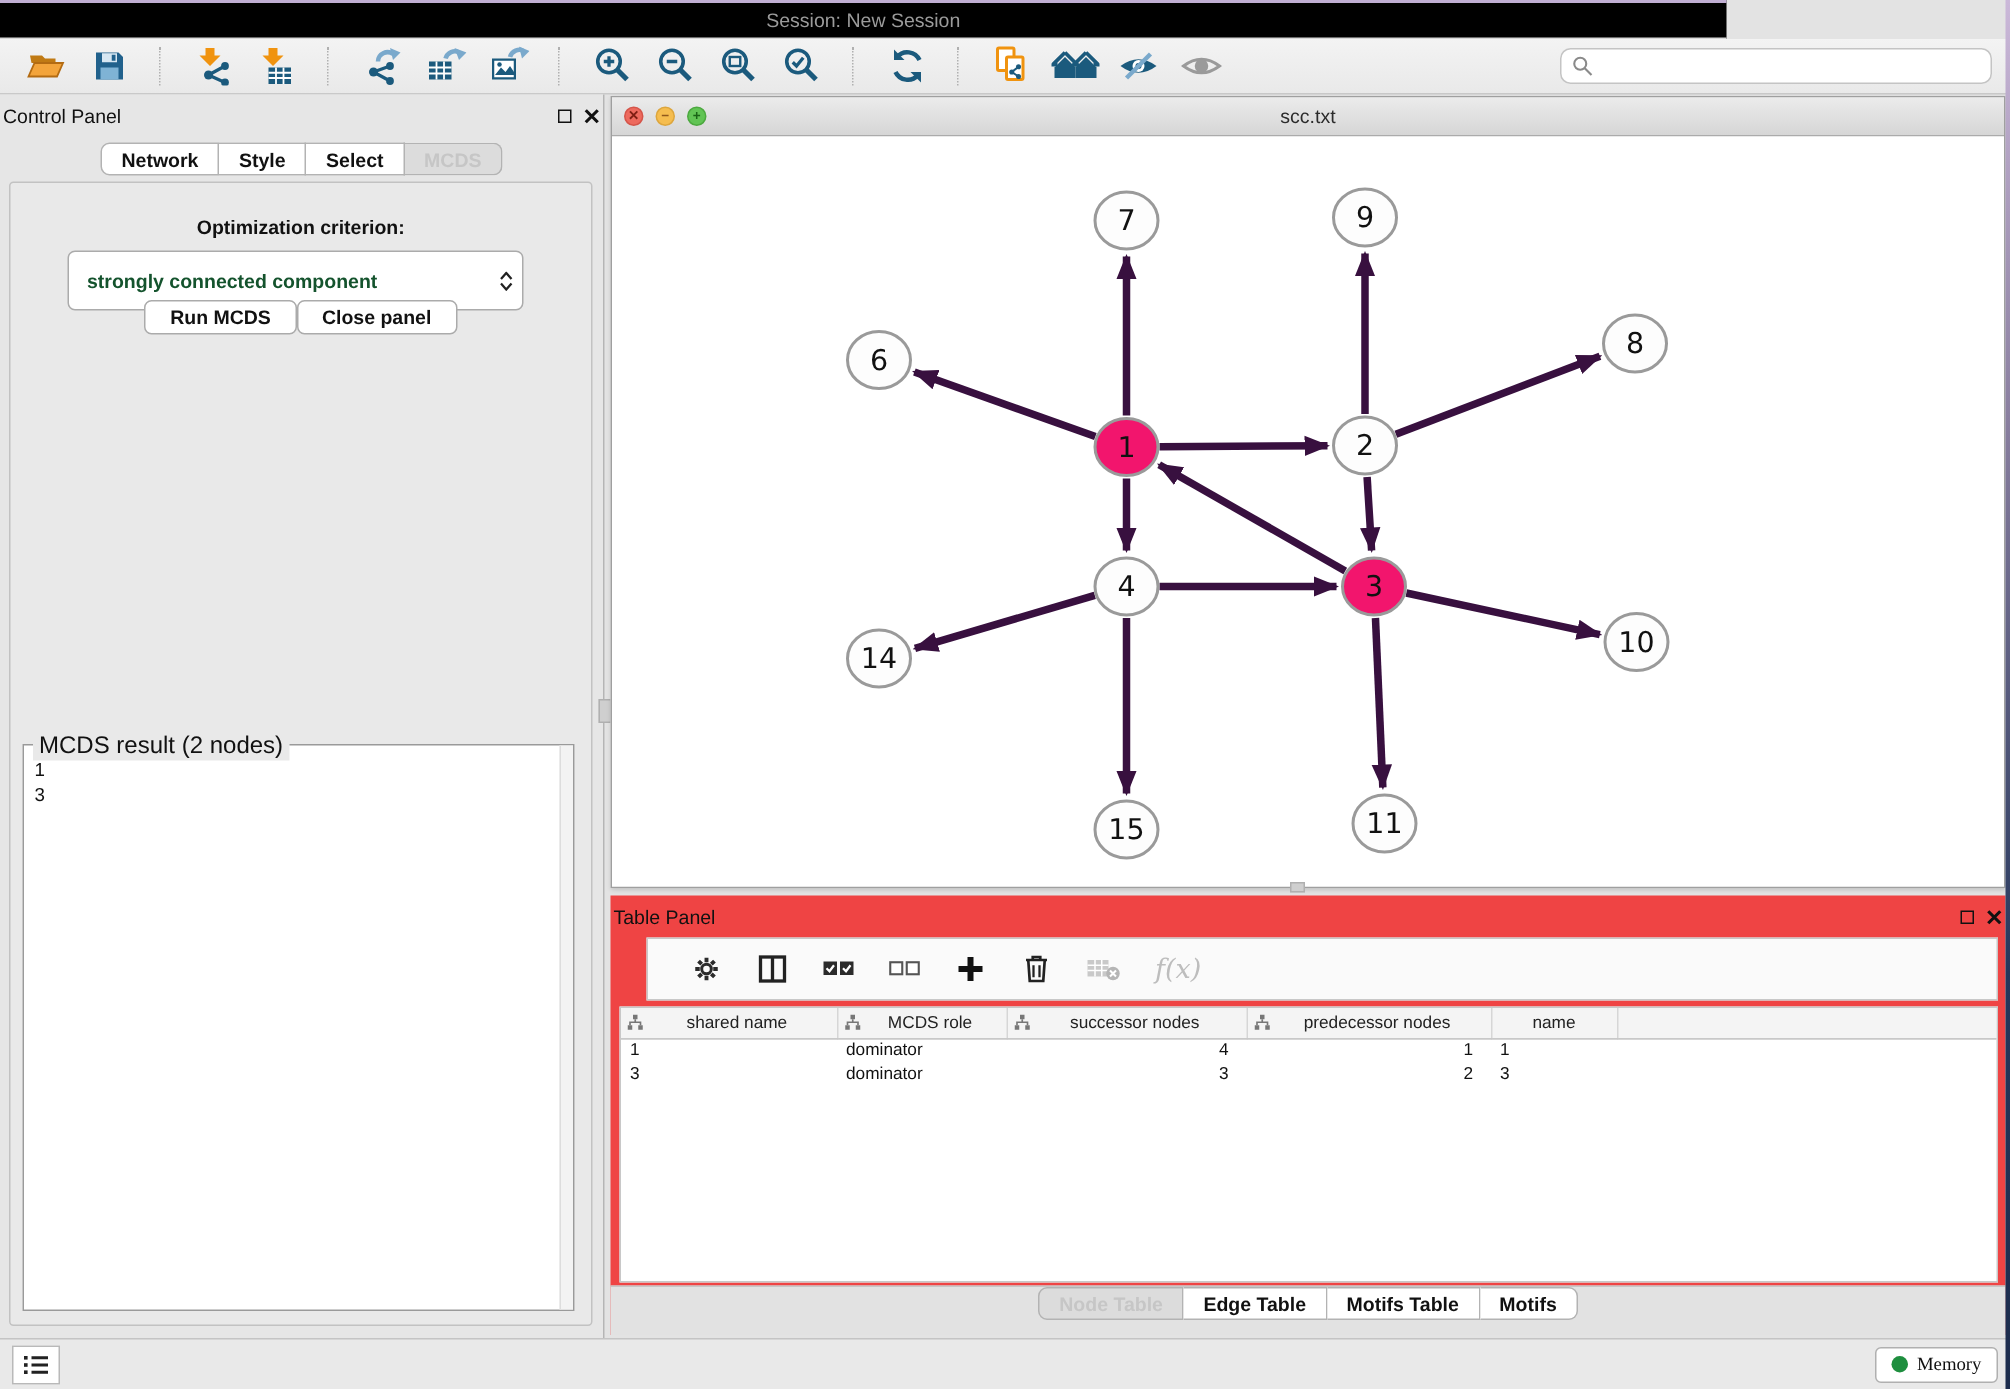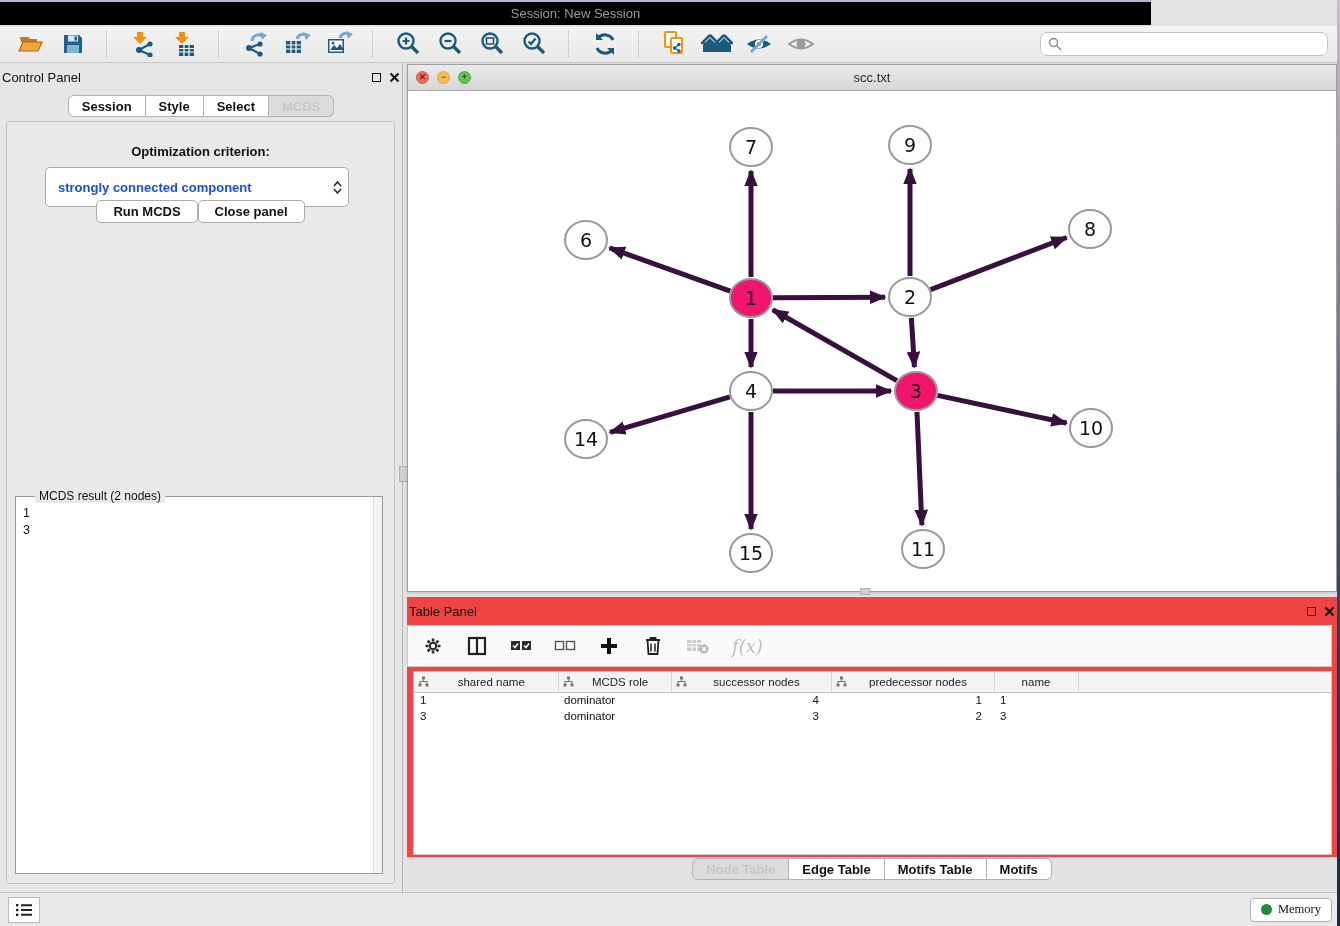--- a/index.html
+++ b/index.html
@@ -34,30 +34,30 @@
   .tab { height:22px; padding:0 13px; background:#fff; border:1px solid #b3b3b3; border-left:none;
     font-size:13px; font-weight:600; color:#111; display:flex; align-items:center; }
   .tab:first-child { border-left:1px solid #b3b3b3; border-radius:6px 0 0 6px; }
   .tab:last-child { border-radius:0 6px 6px 0; }
   .tab.sel { background:#dcdcdc; color:#c6c6c6; }
   .cp-content { position:absolute; left:6px; right:7px; top:58px; bottom:8px;
     background:#e9e9e9; border:1px solid #c2c2c2; border-radius:3px; }
   .opt-label { text-align:center; margin-top:22px; font-size:13px; font-weight:600; color:#111; }
   .dropdown { position:absolute; left:38px; right:45px; top:45px; height:40px; background:#fff;
     border:1px solid #ababab; border-radius:5px; display:flex; align-items:center;
-    padding:0 6px 0 12px; font-size:13px; font-weight:600; color:#1d4ed8; }
+    padding:0 6px 0 12px; font-size:13px; font-weight:600; color:#14532d; }
   .dd-arrows { margin-left:auto; display:flex; flex-direction:column; gap:1px; }
   .btnrow { position:absolute; top:78px; left:0; right:0; display:flex; justify-content:center; }
   .pushbtn { height:23px; background:#fff; border:1px solid #ababab; border-radius:5px;
     padding:0 16px; font-size:13px; font-weight:600; color:#111;
     font-family:"Liberation Sans",sans-serif; }
   .resultbox { position:absolute; left:8px; right:11px; top:374px; height:378px;
     border:1px solid #9a9a9a; background:#fff; }
-  .resultbox .legend { position:absolute; top:-8px; left:19px; background:#e9e9e9;
-    font-size:12px; padding:0 4px; color:#111; }
+  .resultbox .legend { position:absolute; top:-8px; left:6px; background:#e9e9e9;
+    font-size:16px; padding:0 4px; color:#111; }
   .resultbox .rb-lines { padding:8px 4px 0 7px; font-size:12.5px; color:#111; line-height:17px; }
   .resultbox .rb-scroll { position:absolute; right:0; top:0; bottom:0; width:9px;
     background:#f3f3f3; border-left:1px solid #ddd; }
 
   
   .netwin { position:absolute; left:407px; top:64px; width:930px; height:528px;
     border:1px solid #9f9f9f; background:#fff; box-shadow:0 1px 3px rgba(0,0,0,.15); }
   .net-titlebar { height:26px; background:linear-gradient(#ebebeb,#d6d6d6);
     border-bottom:1px solid #ababab; display:flex; align-items:center; padding:0 8px; position:relative; }
   .tlights { display:flex; gap:8px; }
@@ -70,22 +70,22 @@
   .canvas { position:relative; width:928px; height:500px; background:#fff; }
 
   
   .grip-v { position:absolute; left:399px; top:466px; width:9px; height:16px;
     background:#cfcfcf; border:1px solid #b0b0b0; }
   .grip-h { position:absolute; left:860px; top:588px; width:10px; height:7px;
     background:#cfcfcf; border:1px solid #b0b0b0; }
 
   
   .tpanel { position:absolute; left:407px; top:597px; width:930px; height:293px; background:#ef4444; }
-  .ttoolbar { position:absolute; left:0; right:5px; top:28px; height:42px; background:#fafafa;
-    border:1px solid #c8c8c8; display:flex; align-items:center; padding-left:14px; gap:22px; }
+  .ttoolbar { position:absolute; left:24px; right:5px; top:28px; height:42px; background:#fafafa;
+    border:1px solid #c8c8c8; display:flex; align-items:center; padding-left:28px; gap:22px; }
   .ttb { display:flex; align-items:center; justify-content:center; min-width:22px; height:30px; }
   .fx { font-family:"DejaVu Serif", serif; font-style:italic; color:#bdbdbd; font-size:18px; }
   .ttable { position:absolute; left:6px; right:5px; top:74px; height:184px; background:#fff;
     border:1px solid #c8c8c8; overflow:hidden; }
   table.nodetable { border-collapse:collapse; width:100%; table-layout:fixed; }
   .nodetable th { background:#f4f4f4; border-right:1px solid #d6d6d6; border-bottom:1px solid #c8c8c8;
     height:20px; font-size:11.5px; font-weight:400; color:#222; padding:0 4px; }
   .nodetable th .hwrap { display:flex; align-items:center; }
   .nodetable th .hlabel { flex:1; text-align:center; }
   .nodetable td { font-size:11.5px; color:#111; height:16px; padding:0 6px; }
@@ -261,21 +261,21 @@
     <span class="ph-title">Control Panel</span>
     <span class="winbtns">
       <span class="floatbox"></span>
       <svg width="11" height="11" viewBox="0 0 11 11">
           <path d="M1.5 1.5 9.5 9.5M9.5 1.5 1.5 9.5" stroke="#111" stroke-width="2.1"></path>
         </svg>
     </span>
   </div>
   <div class="tabsrow">
     <div class="tab">
-        <span>Session</span>
+        <span>Network</span>
       </div>
     <div class="tab">
         <span>Style</span>
       </div>
     <div class="tab">
         <span>Select</span>
       </div>
     <div class="tab sel">
         <span>MCDS</span>
       </div>

